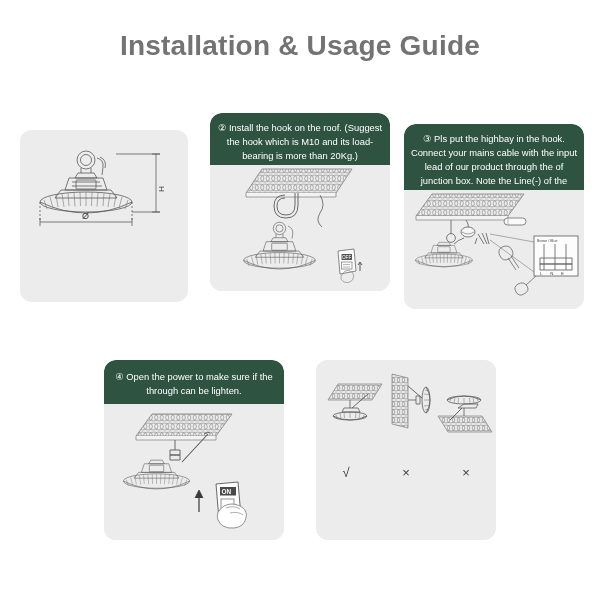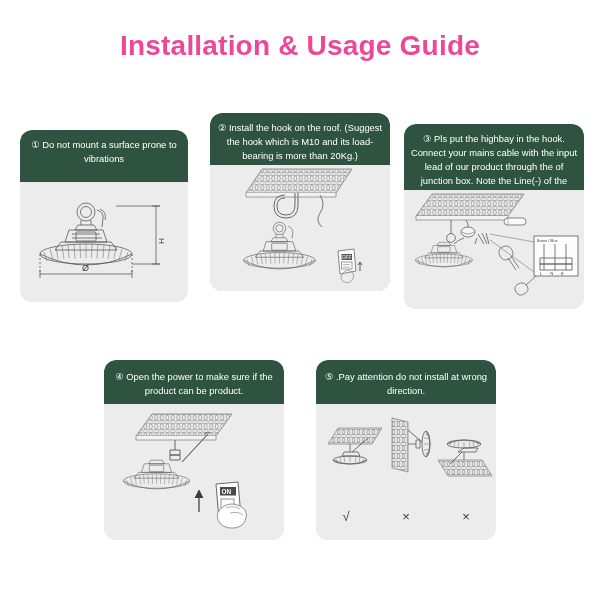--- a/index.html
+++ b/index.html
@@ -18,21 +18,21 @@
     width: 600px;
     height: 600px;
     background: #ffffff;
   }
   .page-title {
     position: absolute;
     top: 30px;
     left: 0;
     width: 600px;
     text-align: center;
-    color: #ec4899;
+    color: #737373;
     font-size: 28px;
     font-weight: bold;
     letter-spacing: 0.2px;
   }
 
   
   .card {
     position: absolute;
     border-radius: 12px;
     overflow: hidden;
@@ -98,21 +98,20 @@
   .mark-row span { width: 33%; text-align: center; }
 </style>
 </head>
 <body>
 
 <div id="page">
 
   <div class="page-title">Installation &amp; Usage Guide</div>
 
   <div class="card" id="card-1">
-    <div class="card-head">① Do not mount a surface prone to vibrations</div>
     <div class="card-body">
       <svg class="line-art" width="168" height="120" viewBox="0 0 168 120">
         <g fill="none" stroke="#5a5a5a" stroke-width="0.8">
 
           <circle cx="66" cy="30" r="9"></circle>
           <circle cx="66" cy="30" r="5.5"></circle>
           <path d="M61 38 L61 43 M71 38 L71 43"></path>
 
           <path d="M77 28 q7 2 6 9 l-1 8"></path>
           <path d="M80 27 q7 3 5 11"></path>
@@ -277,21 +276,21 @@
         </g>
         <g fill="none" stroke="#6a6a6a" stroke-width="0.8">
           <path d="M114 94 q6 -3 9 2 q3 5 -3 8 q-5 3 -8 -2 q-3 -5 2 -8 z"></path>
           <path d="M122 95 L132 86"></path>
         </g>
       </svg>
     </div>
   </div>
 
   <div class="card" id="card-4">
-    <div class="card-head">④ Open the power to make sure if the product can be product.</div>
+    <div class="card-head">④ Open the power to make sure if the through can be lighten.</div>
     <div class="card-body">
       <svg class="line-art" width="180" height="136" viewBox="0 0 180 136">
         <defs>
           <pattern id="roofpat4" width="11" height="9" patternUnits="userSpaceOnUse">
             <ellipse cx="5.5" cy="4.5" rx="4.3" ry="3.4" fill="none" stroke="#8d8d8d" stroke-width="0.7"></ellipse>
             <ellipse cx="0" cy="4.5" rx="4.3" ry="3.4" fill="none" stroke="#8d8d8d" stroke-width="0.7"></ellipse>
             <ellipse cx="11" cy="4.5" rx="4.3" ry="3.4" fill="none" stroke="#8d8d8d" stroke-width="0.7"></ellipse>
           </pattern>
         </defs>
         <g>
@@ -334,21 +333,20 @@
 
         <g stroke="#3a3a3a" stroke-width="1.2" fill="none">
           <path d="M95 108 L95 88"></path>
           <path d="M91 94 L95 86 L99 94" fill="#3a3a3a" stroke-width="0.8"></path>
         </g>
       </svg>
     </div>
   </div>
 
   <div class="card" id="card-5">
-    <div class="card-head">⑤ .Pay attention do not install at wrong direction.</div>
     <div class="card-body">
       <svg class="line-art" width="180" height="136" viewBox="0 0 180 136">
         <defs>
           <pattern id="roofpat5" width="10" height="8" patternUnits="userSpaceOnUse">
             <ellipse cx="5" cy="4" rx="3.9" ry="3" fill="none" stroke="#8d8d8d" stroke-width="0.7"></ellipse>
             <ellipse cx="0" cy="4" rx="3.9" ry="3" fill="none" stroke="#8d8d8d" stroke-width="0.7"></ellipse>
             <ellipse cx="10" cy="4" rx="3.9" ry="3" fill="none" stroke="#8d8d8d" stroke-width="0.7"></ellipse>
           </pattern>
         </defs>
 

